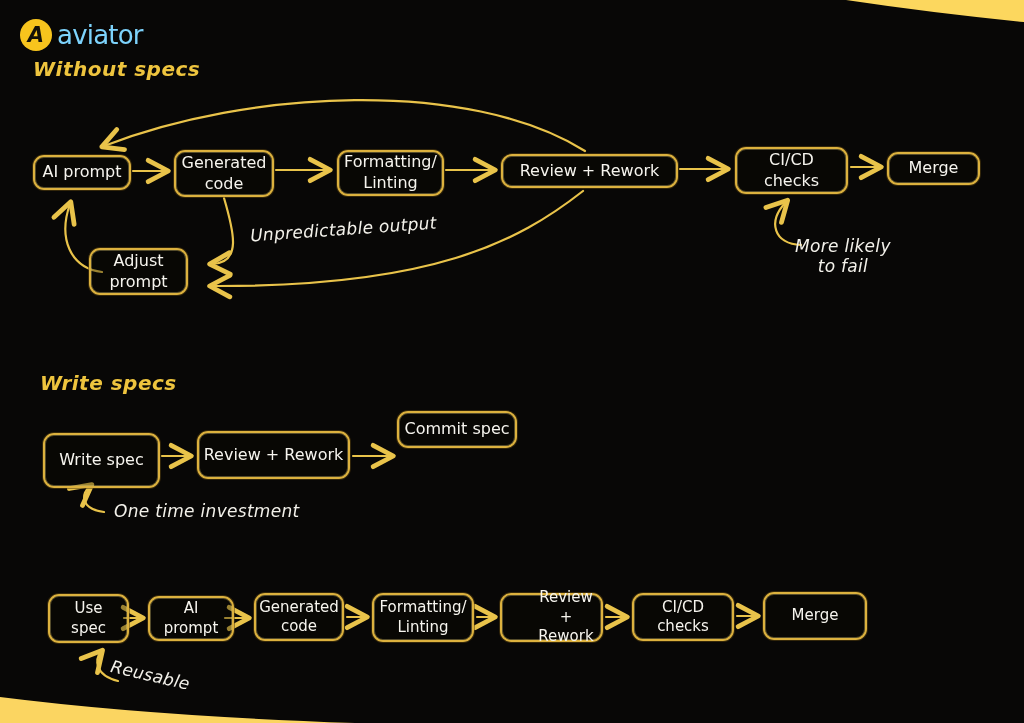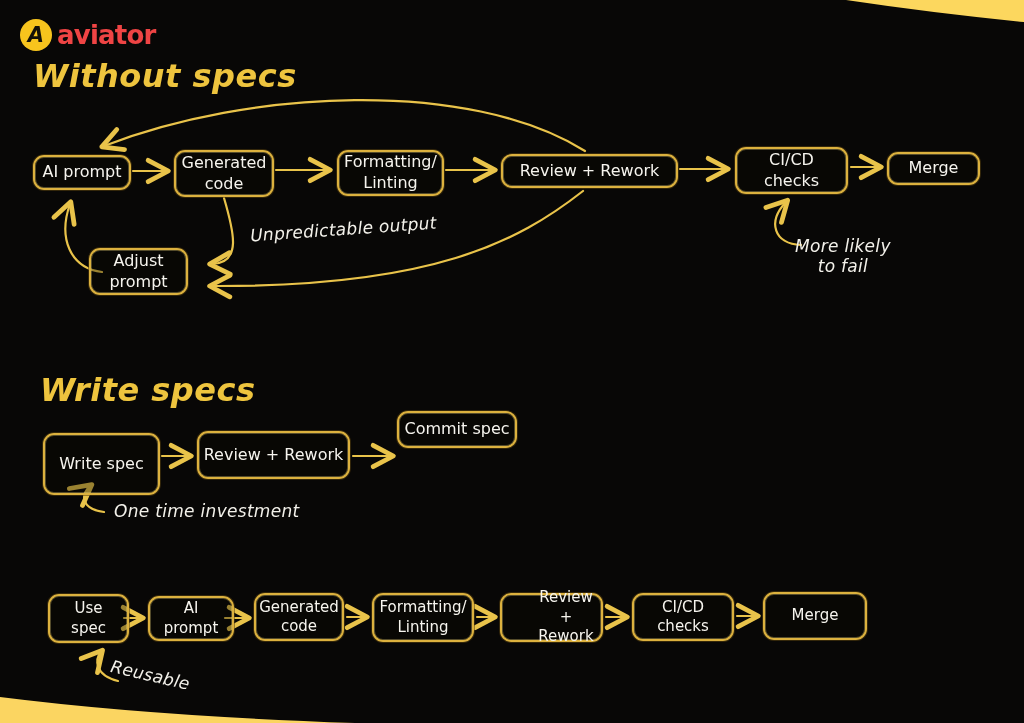--- a/index.html
+++ b/index.html
@@ -8,24 +8,24 @@
     background:#080706;font-family:"DejaVu Sans",sans-serif;
   }
   #connector-layer{position:absolute;inset:0;width:1024px;height:723px;}
   
   .logo-wrap{position:absolute;left:20px;top:19px;display:flex;align-items:center;gap:5px;}
   .logo-circle{
     width:32px;height:32px;border-radius:50%;background:#f7c41d;
     display:flex;align-items:center;justify-content:center;
     color:#131108;font-weight:800;font-size:21px;font-style:italic;line-height:1;
   }
-  .wordmark{color:#ef4444;font-weight:700;font-size:26px;letter-spacing:-0.8px;line-height:32px;}
+  .wordmark{color:#7dd3fc;font-weight:400;font-size:26px;letter-spacing:-0.8px;line-height:32px;}
   
   .flow-heading{
-    position:absolute;color:#eec43e;font-size:32px;font-weight:700;font-style:italic;
+    position:absolute;color:#eec43e;font-size:20px;font-weight:700;font-style:italic;
     letter-spacing:0.5px;white-space:nowrap;
   }
   #heading-without{left:33px;top:57px;}
   #heading-with{left:40px;top:371px;}
   
   .node{
     position:absolute;box-sizing:border-box;
     border:2px solid #dcb13e;border-radius:11px;
     box-shadow:inset 0 0 0 1px rgba(248,223,128,.32), 0 0 0 1px rgba(90,66,14,.55);
     background:rgba(10,8,4,.35);
@@ -120,21 +120,21 @@
     </div>
   <div class="node" style="left:89px;top:248px;width:99px;height:47px;">
     <span>Adjust
 prompt</span>
     </div>
 
   <div class="annotation" id="ann-unpredictable">Unpredictable output</div>
   <div class="annotation" id="ann-more-likely">More likely
 to fail</div>
 
-  <div class="node" style="left:43px;top:433px;width:117px;height:62px;">
+  <div class="node" style="left:43px;top:433px;width:117px;height:55px;">
     <span>Write spec</span>
     </div>
   <div class="node" style="left:197px;top:431px;width:153px;height:48px;">
     <span>Review + Rework</span>
     </div>
   <div class="node" style="left:397px;top:411px;width:120px;height:37px;">
     <span>Commit spec</span>
     </div>
   <div class="annotation" id="ann-onetime">One time investment</div>
 

